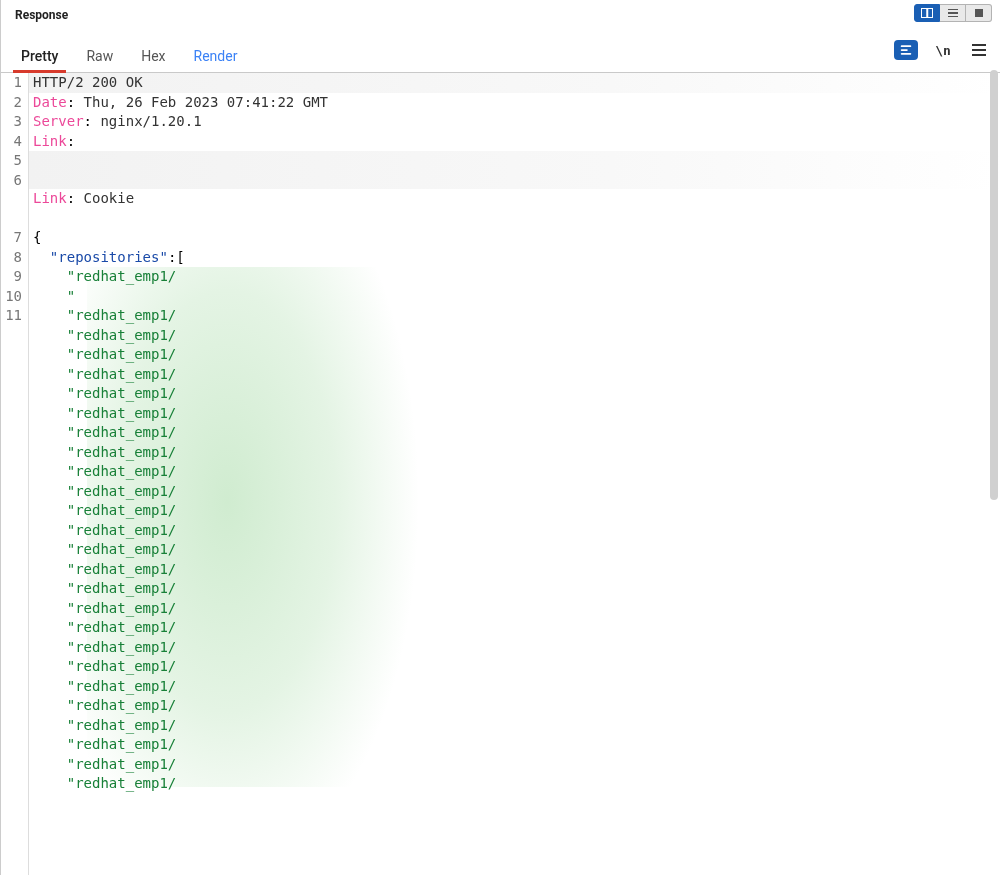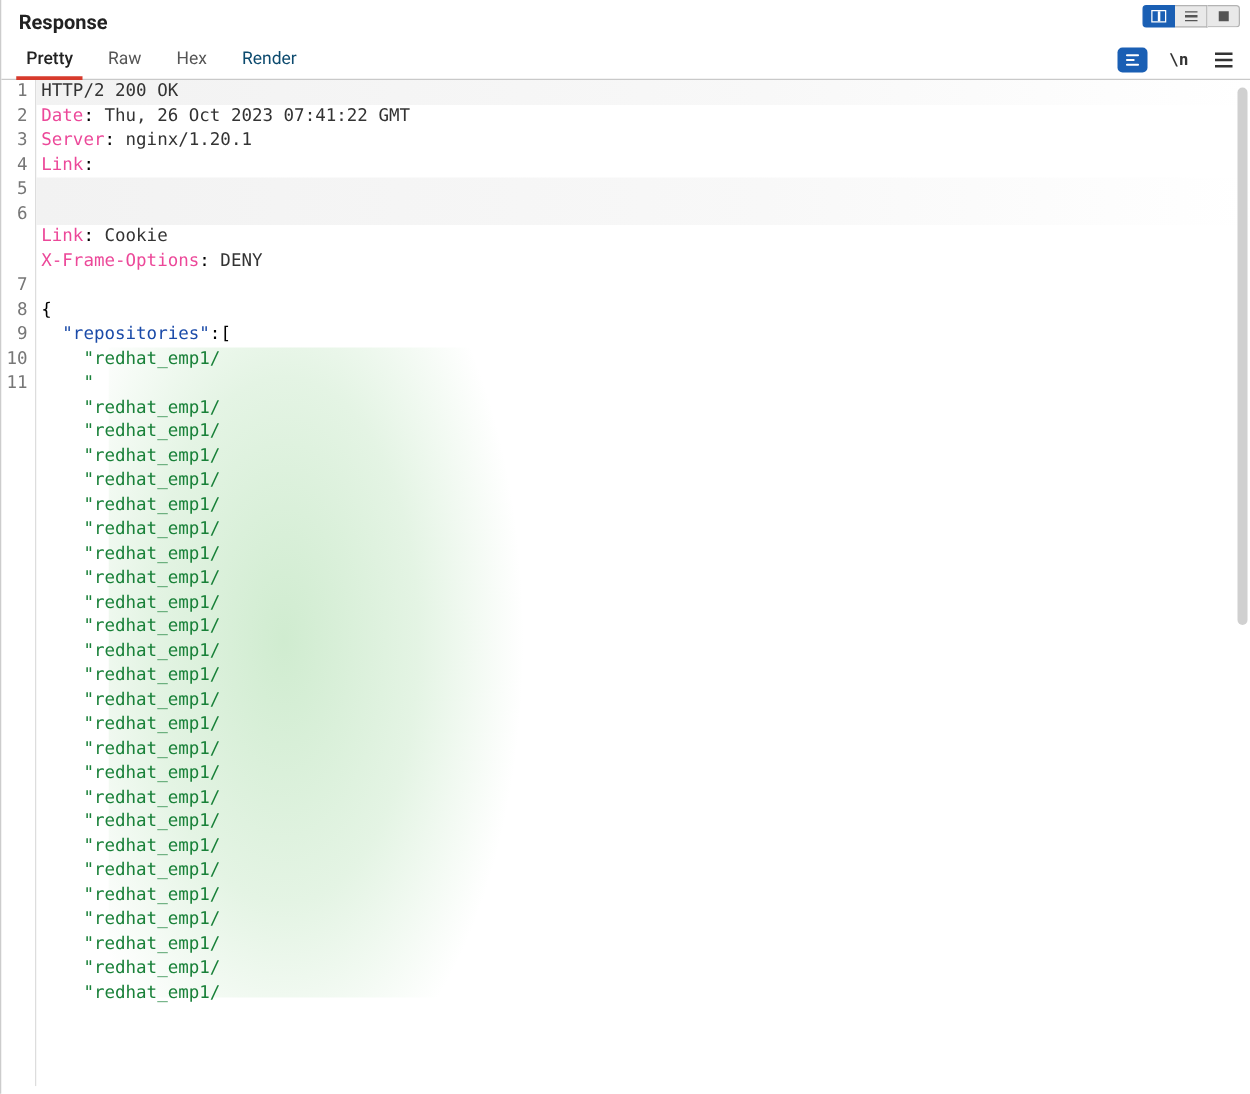--- a/index.html
+++ b/index.html
@@ -14,21 +14,21 @@
     border-left: 1px solid #ccc;
   }
   .header-row {
     display: flex;
     align-items: center;
     justify-content: space-between;
     padding: 4px 8px 0 14px;
   }
   .title {
     font-weight: 700;
-    font-size: 16px;
+    font-size: 12px;
     color: #222;
     padding: 4px 0 6px 0;
   }
   .view-group {
     display: inline-flex;
     position: absolute;
     top: 4px;
     right: 8px;
   }
   .view-btn {
@@ -59,40 +59,41 @@
   .tab-row {
     display:flex;
     align-items:center;
     justify-content:space-between;
     border-bottom:1px solid #c9c9c9;
   }
   .tabs {
     display:flex;
     gap:0;
     padding-left: 6px;
+    margin-top: 14px;
   }
   .tab {
     padding: 6px 14px 8px 14px;
     font-size: 14px;
     color: #555;
     cursor:pointer;
     position:relative;
   }
   .tab.active {
     color:#222;
     font-weight:500;
   }
   .tab.active::after{
     content:"";
     position:absolute;
     left:6px;right:6px;bottom:-1px;
     height:3px;
     background:#d73a2c;
   }
-  .tab.inactive { color:#0c4a6e; }
+  .tab.inactive { color:#3b82f6; }
   .right-tools {
     display:flex;
     align-items:center;
     gap:14px;
     padding-right:10px;
   }
   .tool {
     width:22px;height:22px;
     display:inline-flex;align-items:center;justify-content:center;
     cursor:pointer;
@@ -250,26 +251,25 @@
       <div></div>
       <div></div>
       <div></div>
       <div></div>
       <div></div>
       <div></div>
       <div></div>
     </div>
   <div class="codelines" id="codelines">
       <div class="line hl"><span class="hval">HTTP/2 200 OK</span></div>
-      <div class="line"><span class="hkey">Date</span><span>: </span><span class="hval">Thu, 26 Oct 2023 07:41:22 GMT</span></div>
+      <div class="line"><span class="hkey">Date</span><span>: </span><span class="hval">Thu, 26 Feb 2023 07:41:22 GMT</span></div>
       <div class="line"><span class="hkey">Server</span><span>: </span><span class="hval">nginx/1.20.1</span></div>
       <div class="line"><span class="hkey">Link</span><span>:</span></div>
       <div class="line hl" style="height: 38px;"></div>
       <div class="line"><span class="hkey">Link</span><span>: </span><span class="hval">Cookie</span></div>
-      <div class="line"><span class="hkey">X-Frame-Options</span><span>: </span><span class="hval">DENY</span></div>
       <div class="line"></div>
       <div class="line"><span>{</span></div>
       <div class="line">  <span class="jkey">"repositories"</span><span>:[</span></div>
       <div style="position: relative;">
         <div class="fade-green"></div>
         <div class="line">    <span class="jstr">"redhat_emp1/</span></div>
         <div class="line">    <span class="jstr">"</span></div>
         <div class="line">    <span class="jstr">"redhat_emp1/</span></div>
         <div class="line">    <span class="jstr">"redhat_emp1/</span></div>
         <div class="line">    <span class="jstr">"redhat_emp1/</span></div>

